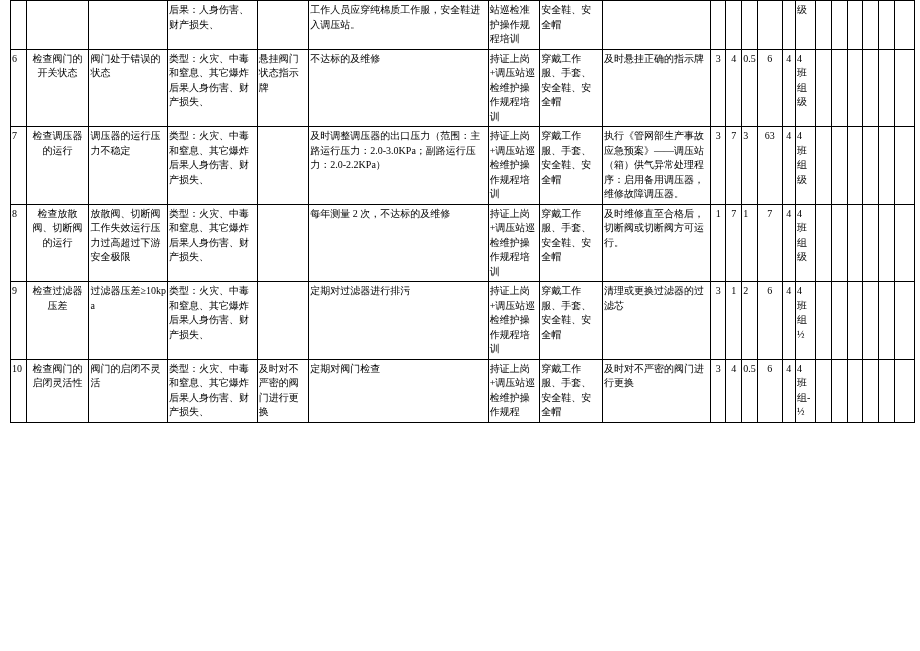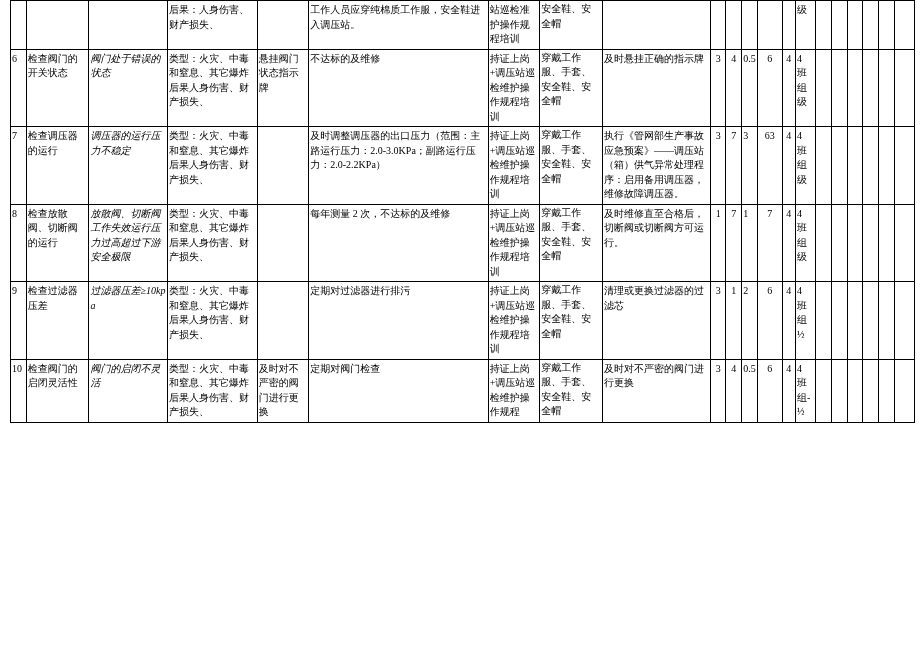--- a/index.html
+++ b/index.html
@@ -26,27 +26,27 @@
   td {
     border: 1px solid #000;
     vertical-align: top;
     padding: 2px 1px;
     word-break: break-all;
     line-height: 1.45;
     font-size: 10px;
     overflow: hidden;
   }
   .c-idx  { width: 14px; text-align: left; }
-  .c-act  { width: 56px; }
-  .c-dev  { width: 70px; font-style: italic; }
+  .c-act  { width: 56px; text-align: center; }
+  .c-dev  { width: 70px; }
   .c-type { width: 80px; margin-top: 16px; }
   .c-ind  { width: 46px; }
   .c-meas { width: 160px; }
   .c-train{ width: 46px; }
-  .c-ppe  { width: 56px; font-family: Liberation Mono, monospace; }
+  .c-ppe  { width: 56px; }
   .c-emg  { width: 96px; }
   .c-n1   { width: 14px; text-align: center; }
   .c-n2   { width: 14px; text-align: center; }
   .c-n3   { width: 14px; }
   .c-n4   { width: 22px; text-align: center; }
   .c-n5   { width: 12px; text-align: center; }
   .c-lvl  { width: 18px; }
   .c-e1   { width: 14px; }
   .c-e2   { width: 14px; }
   .c-e3   { width: 14px; }

